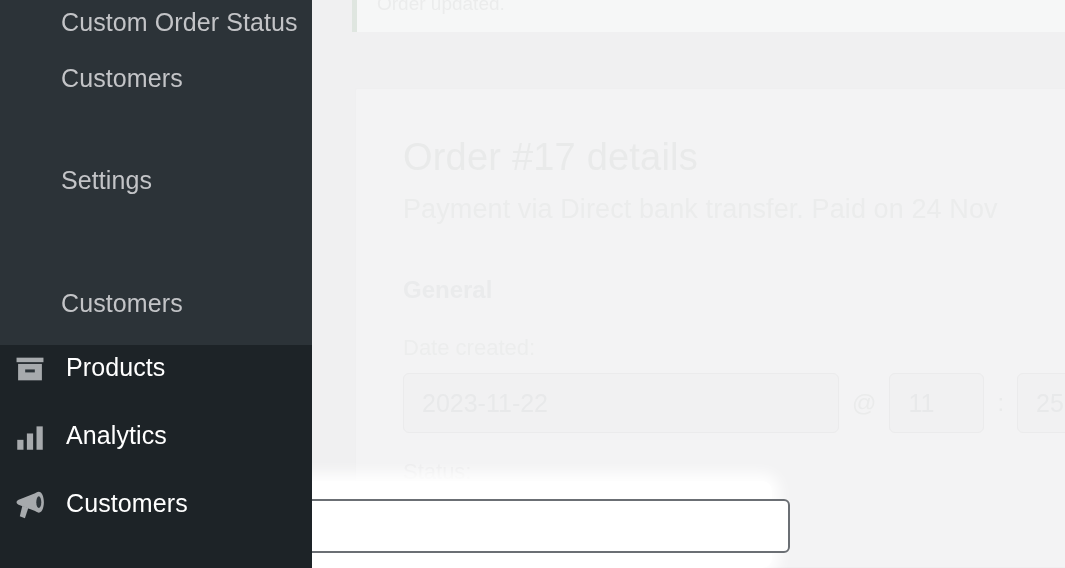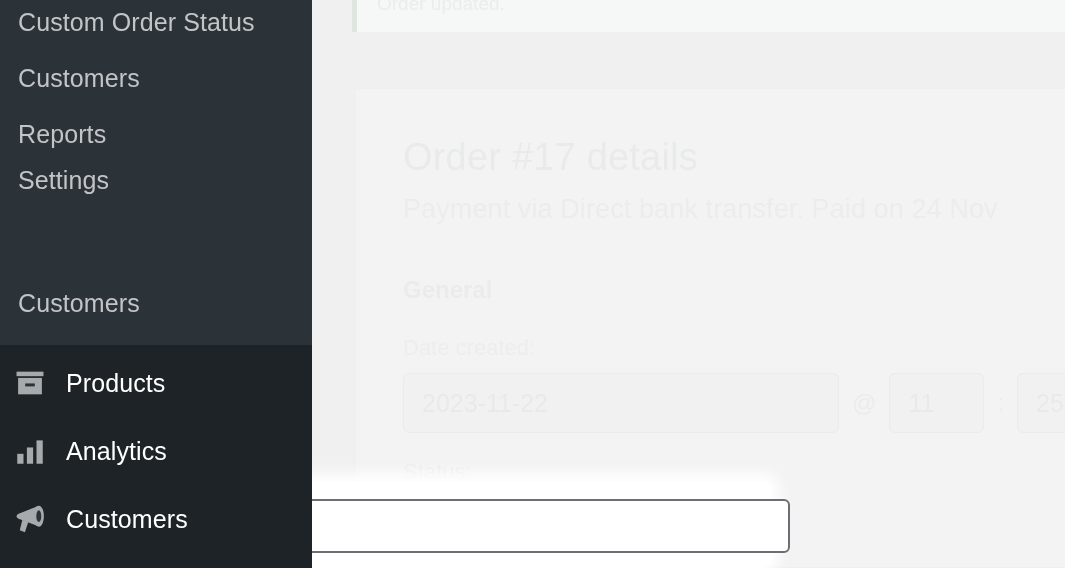--- a/index.html
+++ b/index.html
@@ -53,29 +53,30 @@
     align-items: center;
     padding-left: 18px;
     cursor: pointer;
   }
   .sub-item .sub-label {
     color: #c3c4c7;
     font-size: 25px;
     line-height: 30px;
     letter-spacing: 0.1px;
     white-space: nowrap;
+    margin-left: 43px;
   }
 
   .top-item {
     position: absolute;
     left: 0;
     width: 312px;
     height: 62px;
     display: flex;
-    align-items: center;
+    align-items: flex-start;
     cursor: pointer;
   }
   .top-item .ti-icon {
     width: 48px;
     min-width: 48px;
     display: flex;
     align-items: center;
     justify-content: center;
     margin-left: 6px;
   }
@@ -280,23 +281,20 @@
   <div id="sidebar">
     <div id="sidebar-upper"></div>
     <div id="sidebar-lower"></div>
 
     <div class="sub-item" style="top:2px">
       <span class="sub-label">Custom Order Status</span>
     </div>
     <div class="sub-item" style="top:58px">
       <span class="sub-label">Customers</span>
     </div>
-    <div class="sub-item" style="top:114px">
-      <span class="sub-label">Reports</span>
-    </div>
     <div class="sub-item" style="top:160px">
       <span class="sub-label">Settings</span>
     </div>
     <div class="sub-item" style="top:283px">
       <span class="sub-label">Customers</span>
     </div>
 
     <div class="top-item" style="top:352px">
       <span class="ti-icon">
         <svg width="34" height="34" viewBox="0 0 24 24" aria-hidden="true">

